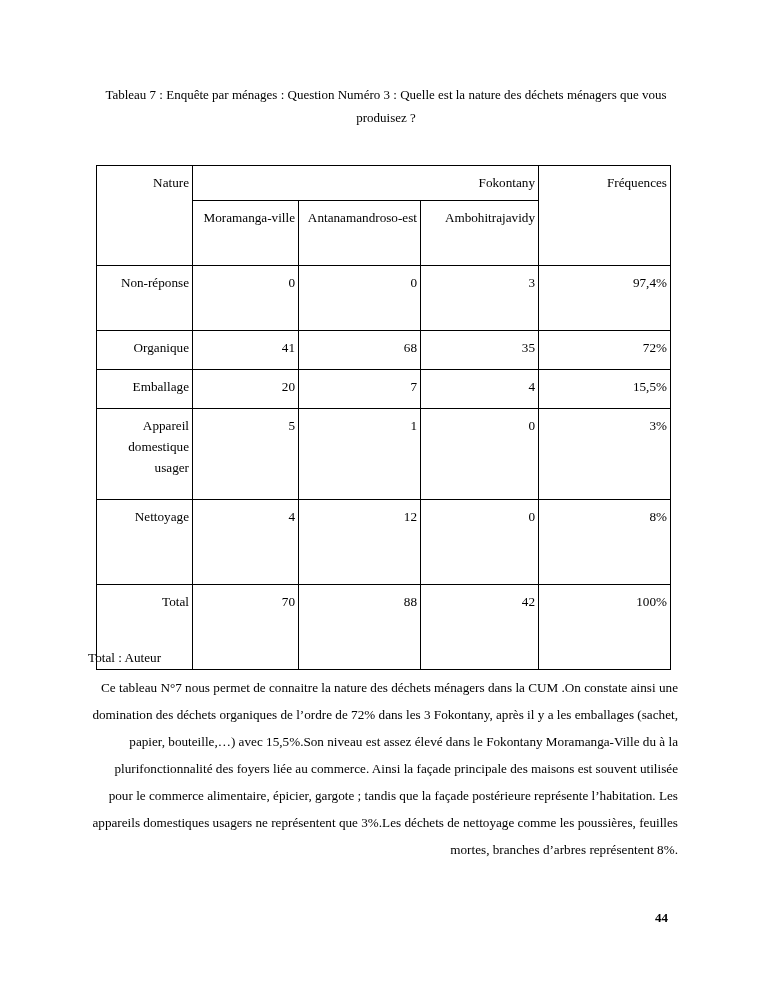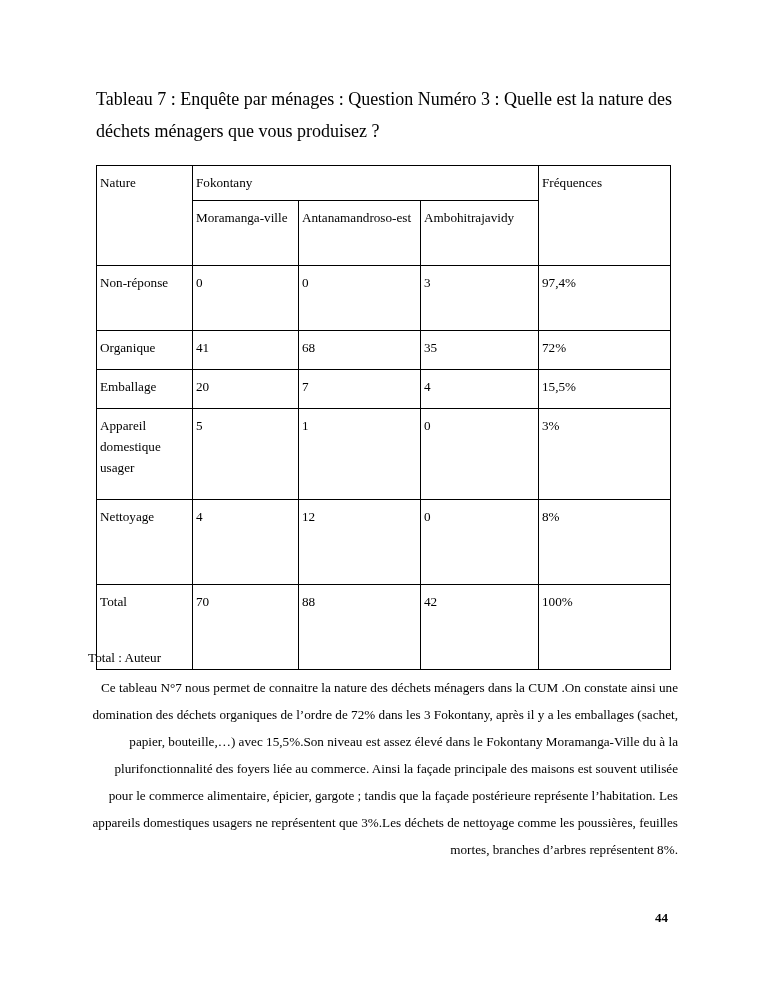--- a/index.html
+++ b/index.html
@@ -20,39 +20,39 @@
     width: 765px;
     height: 990px;
     box-sizing: border-box;
     padding: 0;
   }
   .caption {
     position: absolute;
     top: 84px;
     left: 96px;
     width: 580px;
-    text-align: left;
-    font-size: 18px;
+    text-align: center;
+    font-size: 13px;
     line-height: 1.75;
   }
   .table-wrap {
     position: absolute;
     top: 165px;
     left: 96px;
     width: 574px;
   }
   table.data {
     border-collapse: collapse;
     width: 574px;
     table-layout: fixed;
     font-size: 13.2px;
   }
   table.data td, table.data th {
     border: 1px solid #000000;
-    text-align: left;
+    text-align: right;
     vertical-align: top;
     font-weight: normal;
     padding: 6px 3px 4px 3px;
     line-height: 1.6;
   }
   .col-nature { width: 96px; }
   .col-f1 { width: 106px; }
   .col-f2 { width: 122px; }
   .col-f3 { width: 118px; }
   .col-freq { width: 132px; }

